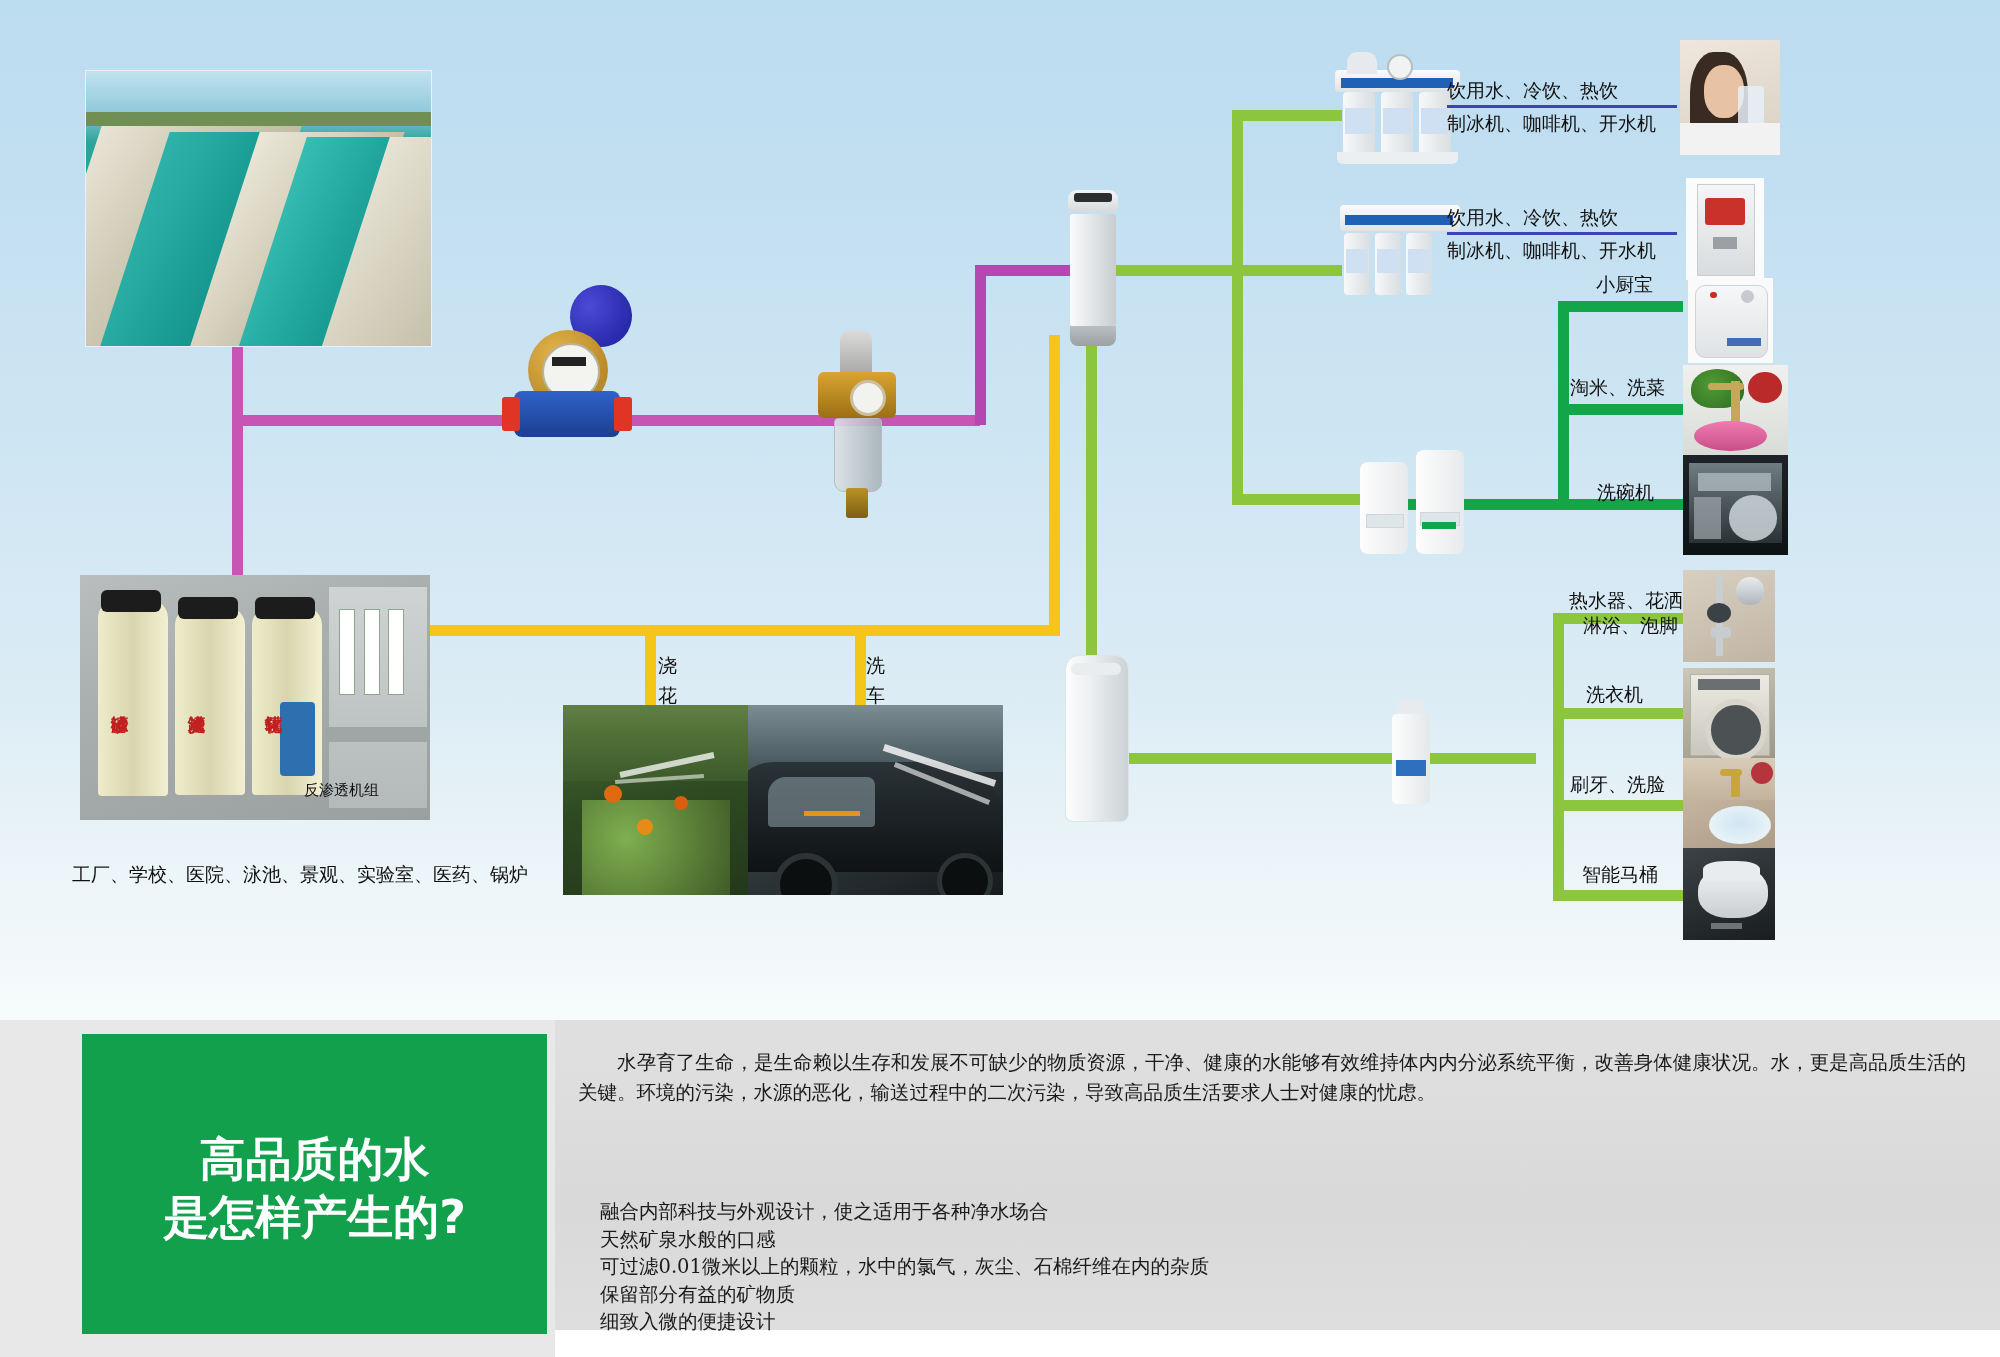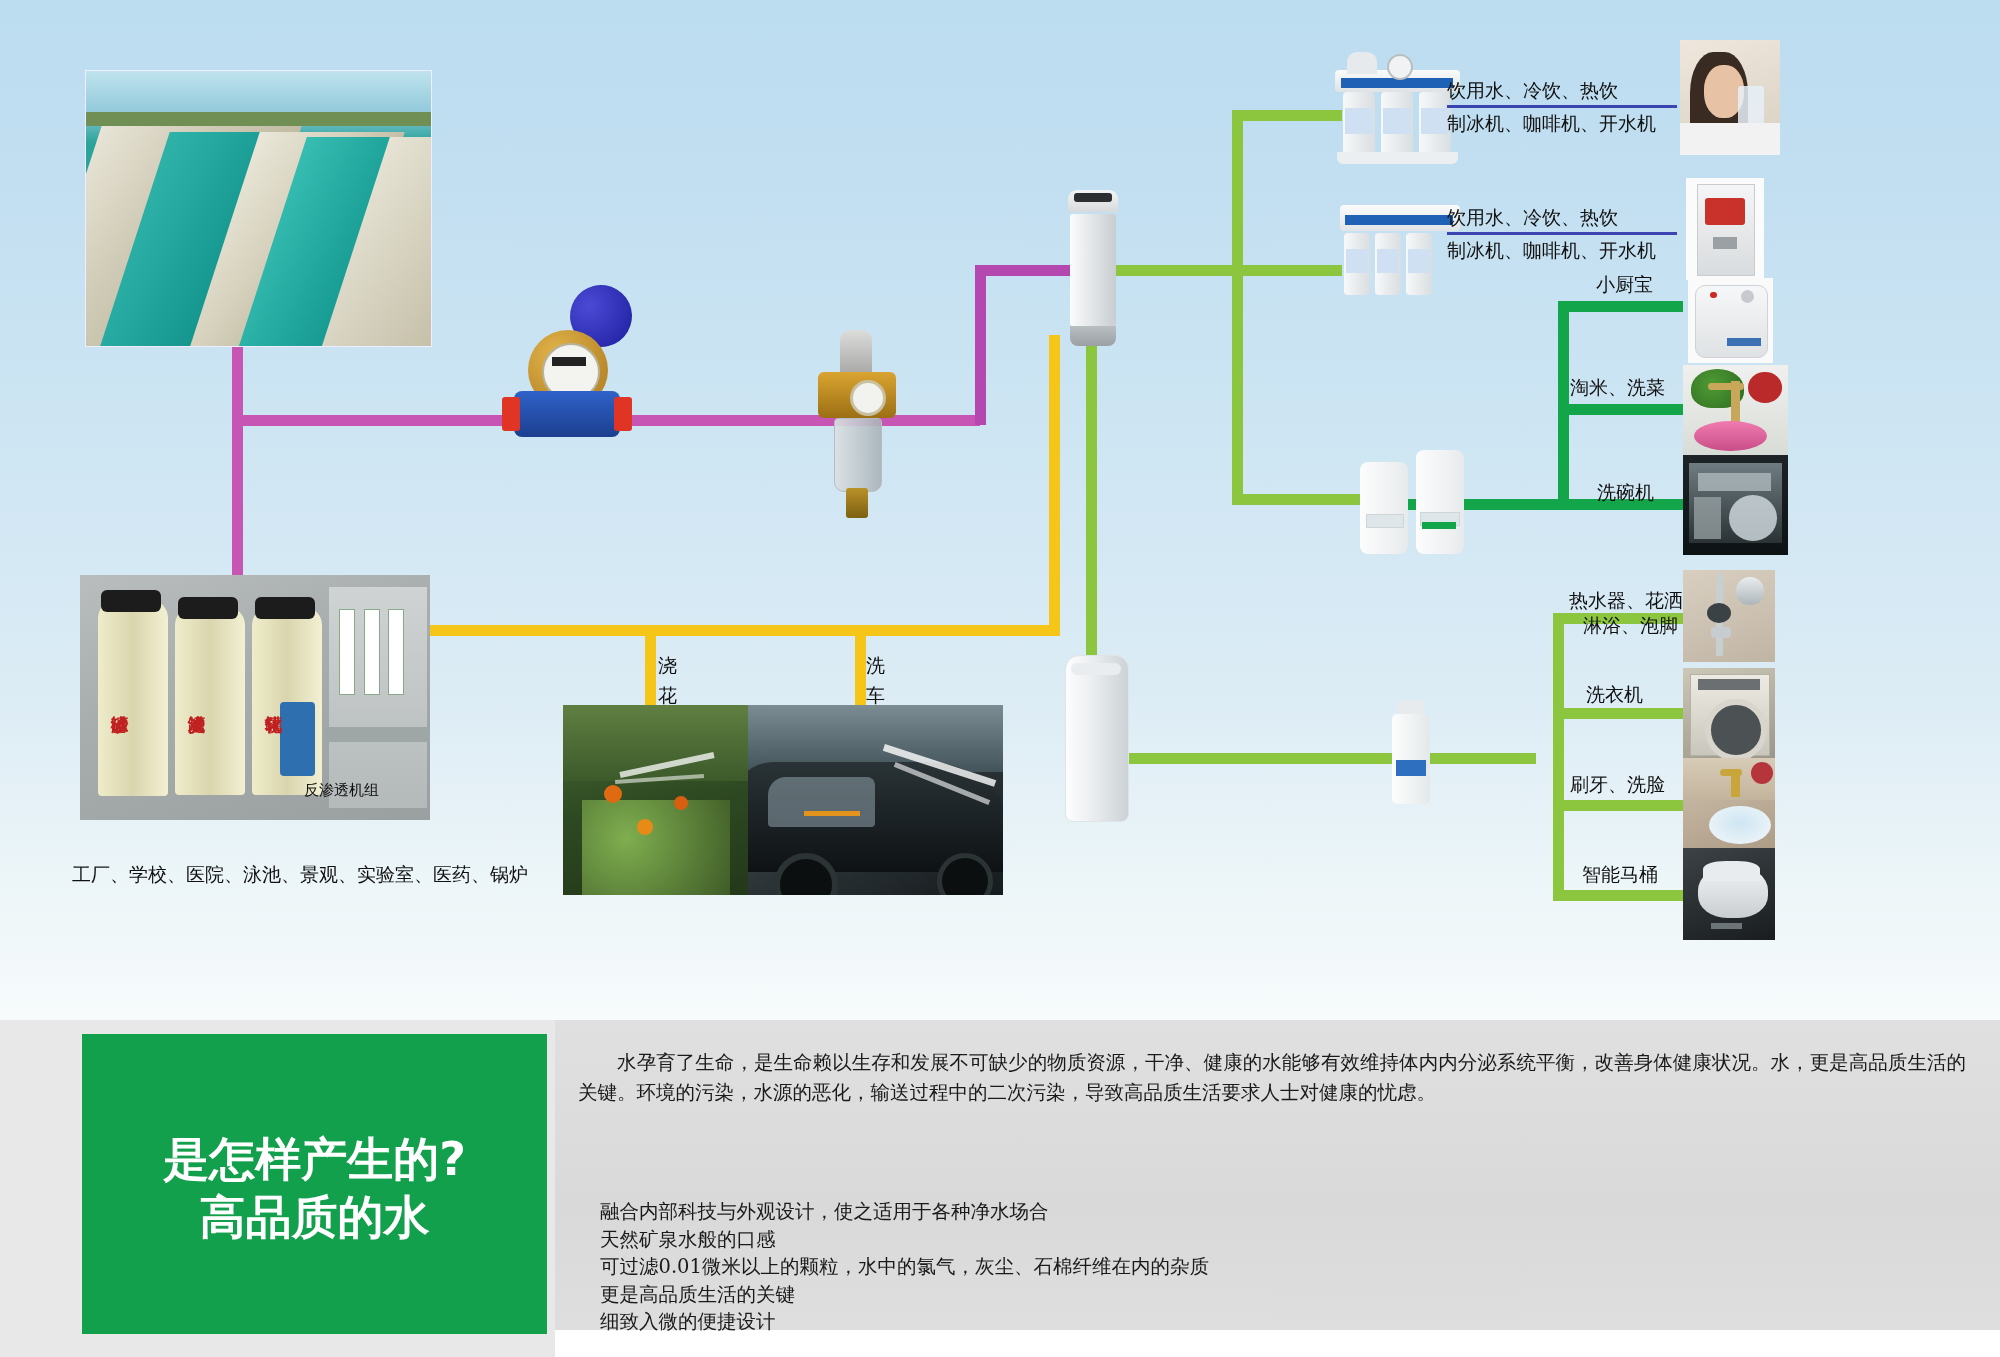--- a/index.html
+++ b/index.html
@@ -317,30 +317,30 @@
     </div>
 
   </div>
 
   <div id="bottom">
     <div id="bottomGrayL"></div>
     <div id="bottomGrayR"></div>
 
     <div id="greenbox">
       <div class="t">
+        <div>高品质的水</div>
         <div>是怎样产生的?</div>
-        <div>高品质的水</div>
       </div>
     </div>
 
     <div class="para" style="left:578px;top:28px;width:1388px;">　　水孕育了生命，是生命赖以生存和发展不可缺少的物质资源，干净、健康的水能够有效维持体内内分泌系统平衡，改善身体健康状况。水，更是高品质生活的关键。环境的污染，水源的恶化，输送过程中的二次污染，导致高品质生活要求人士对健康的忧虑。</div>
 
     <div style="position:absolute;left:600px;top:178px;width:1380px;">
       <div class="feat" style="position:static;">融合内部科技与外观设计，使之适用于各种净水场合</div>
       <div class="feat" style="position:static;">天然矿泉水般的口感</div>
       <div class="feat" style="position:static;">可过滤0.01微米以上的颗粒，水中的氯气，灰尘、石棉纤维在内的杂质</div>
-      <div class="feat" style="position:static;">更是高品质生活的关键</div>
+      <div class="feat" style="position:static;">保留部分有益的矿物质</div>
       <div class="feat" style="position:static;">细致入微的便捷设计</div>
 
     </div>
   </div>
 
 </div>
 
 </body></html>

